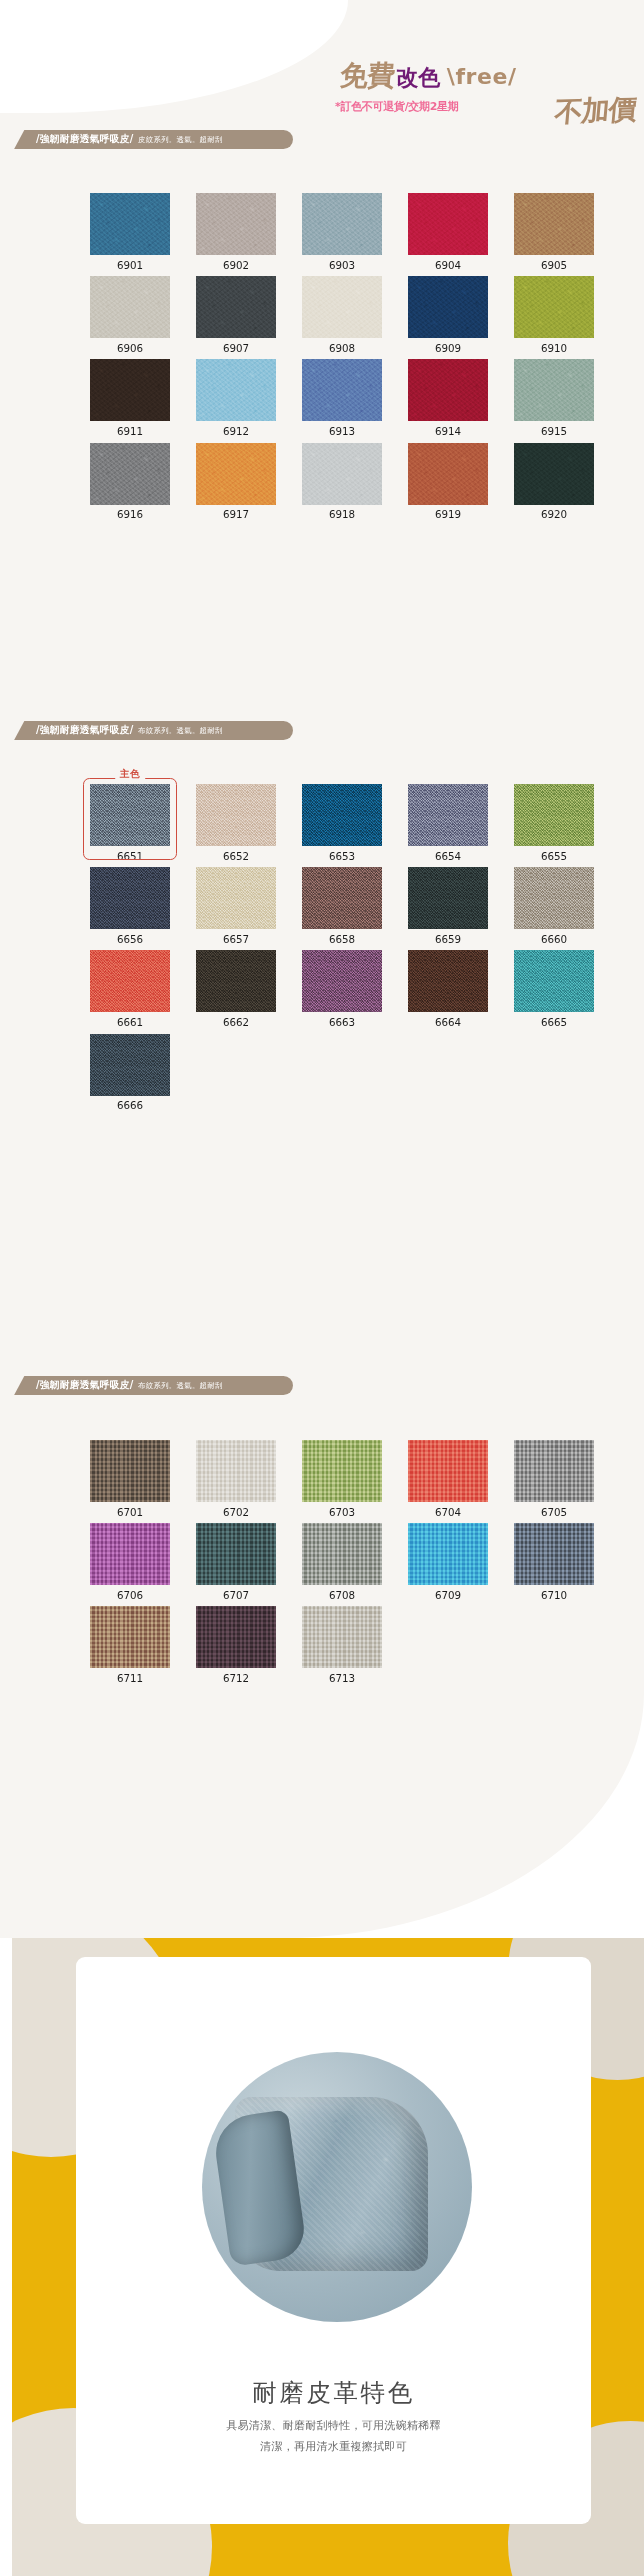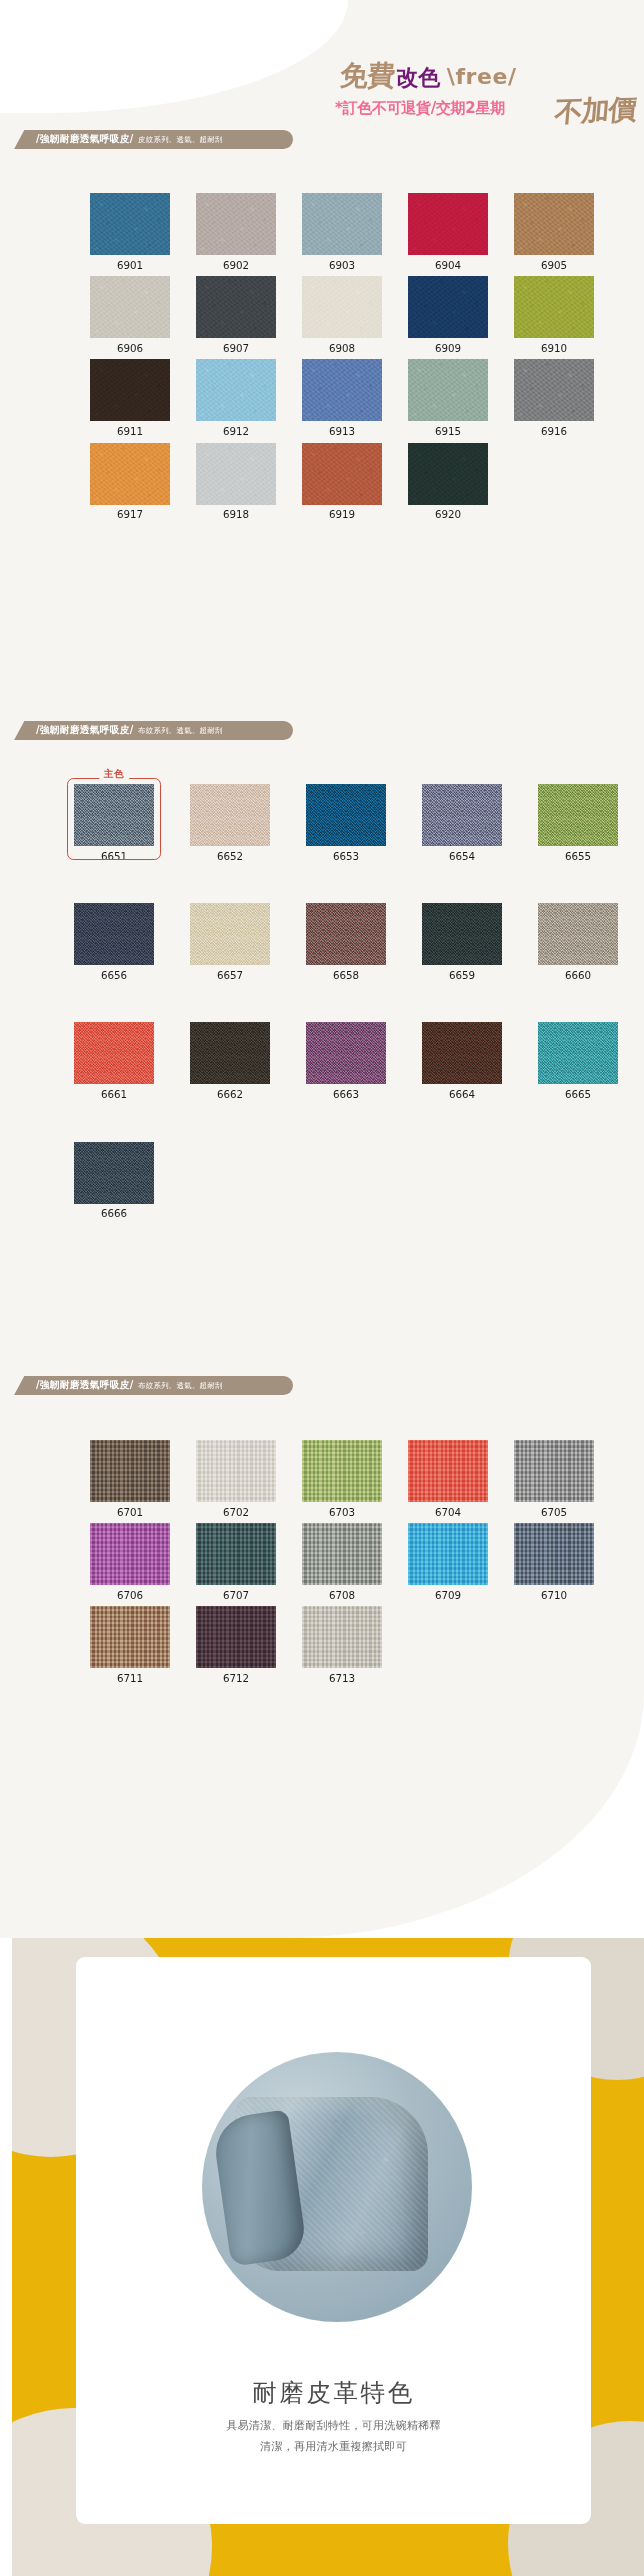--- a/index.html
+++ b/index.html
@@ -70,21 +70,21 @@
     color: #b08e6e;
     font-family: "DejaVu Sans", sans-serif;
     letter-spacing: 0.6px;
     line-height: 1;
     padding-bottom: 1.9px;
     padding-left: 5.2px;
   }
   .promo-note {
     position: absolute;
     left: 0px; top: 37px;
-    font-size: 15px;
+    font-size: 11px;
     font-weight: 700;
     color: #f06a96;
     font-family: "DejaVu Sans", sans-serif;
     letter-spacing: -0.3px;
     white-space: nowrap;
   }
   .promo-noprice {
     position: absolute;
     right: -3.9px; top: 35px;
     font-size: 28px;
@@ -396,20 +396,24 @@
       </div>
       <div class="swatch-cell">
         <div class="swatch-chip grain-leather" style="background: rgb(140, 194, 217);"></div>
         <div class="swatch-code">6912</div>
       </div>
       <div class="swatch-cell">
         <div class="swatch-chip grain-leather" style="background: rgb(92, 122, 176);"></div>
         <div class="swatch-code">6913</div>
       </div>
       <div class="swatch-cell">
+        <div class="swatch-chip grain-leather" style="background: rgb(158, 22, 48);"></div>
+        <div class="swatch-code">6914</div>
+      </div>
+      <div class="swatch-cell">
         <div class="swatch-chip grain-leather" style="background: rgb(146, 171, 159);"></div>
         <div class="swatch-code">6915</div>
       </div>
       <div class="swatch-cell">
         <div class="swatch-chip grain-leather" style="background: rgb(123, 124, 126);"></div>
         <div class="swatch-code">6916</div>
       </div>
       <div class="swatch-cell">
         <div class="swatch-chip grain-leather" style="background: rgb(224, 144, 63);"></div>
         <div class="swatch-code">6917</div>
@@ -425,21 +429,21 @@
       <div class="swatch-cell">
         <div class="swatch-chip grain-leather" style="background: rgb(34, 51, 47);"></div>
         <div class="swatch-code">6920</div>
       </div>
     </div>
 
   <div class="section-banner" style="left:14px; top:721px; width:279px;">
     <span class="bn-main">/強韌耐磨透氣呼吸皮/</span>
     <span class="bn-sub">布紋系列。透氣。超耐刮</span>
   </div>
-  <div class="swatch-grid" id="grid-1" style="left:47px; top:784px;gap:36px;">
+  <div class="swatch-grid" id="grid-1" style="left:63px; top:784px;">
       <div class="swatch-cell">
         <div class="swatch-chip grain-knit" style="background: rgb(107, 120, 133);"></div>
         <div class="main-color-frame"></div>
         <div class="main-color-badge">主色</div>
         <div class="swatch-code">6651</div>
       </div>
       <div class="swatch-cell">
         <div class="swatch-chip grain-knit" style="background: rgb(214, 195, 179);"></div>
         <div class="swatch-code">6652</div>
       </div>

